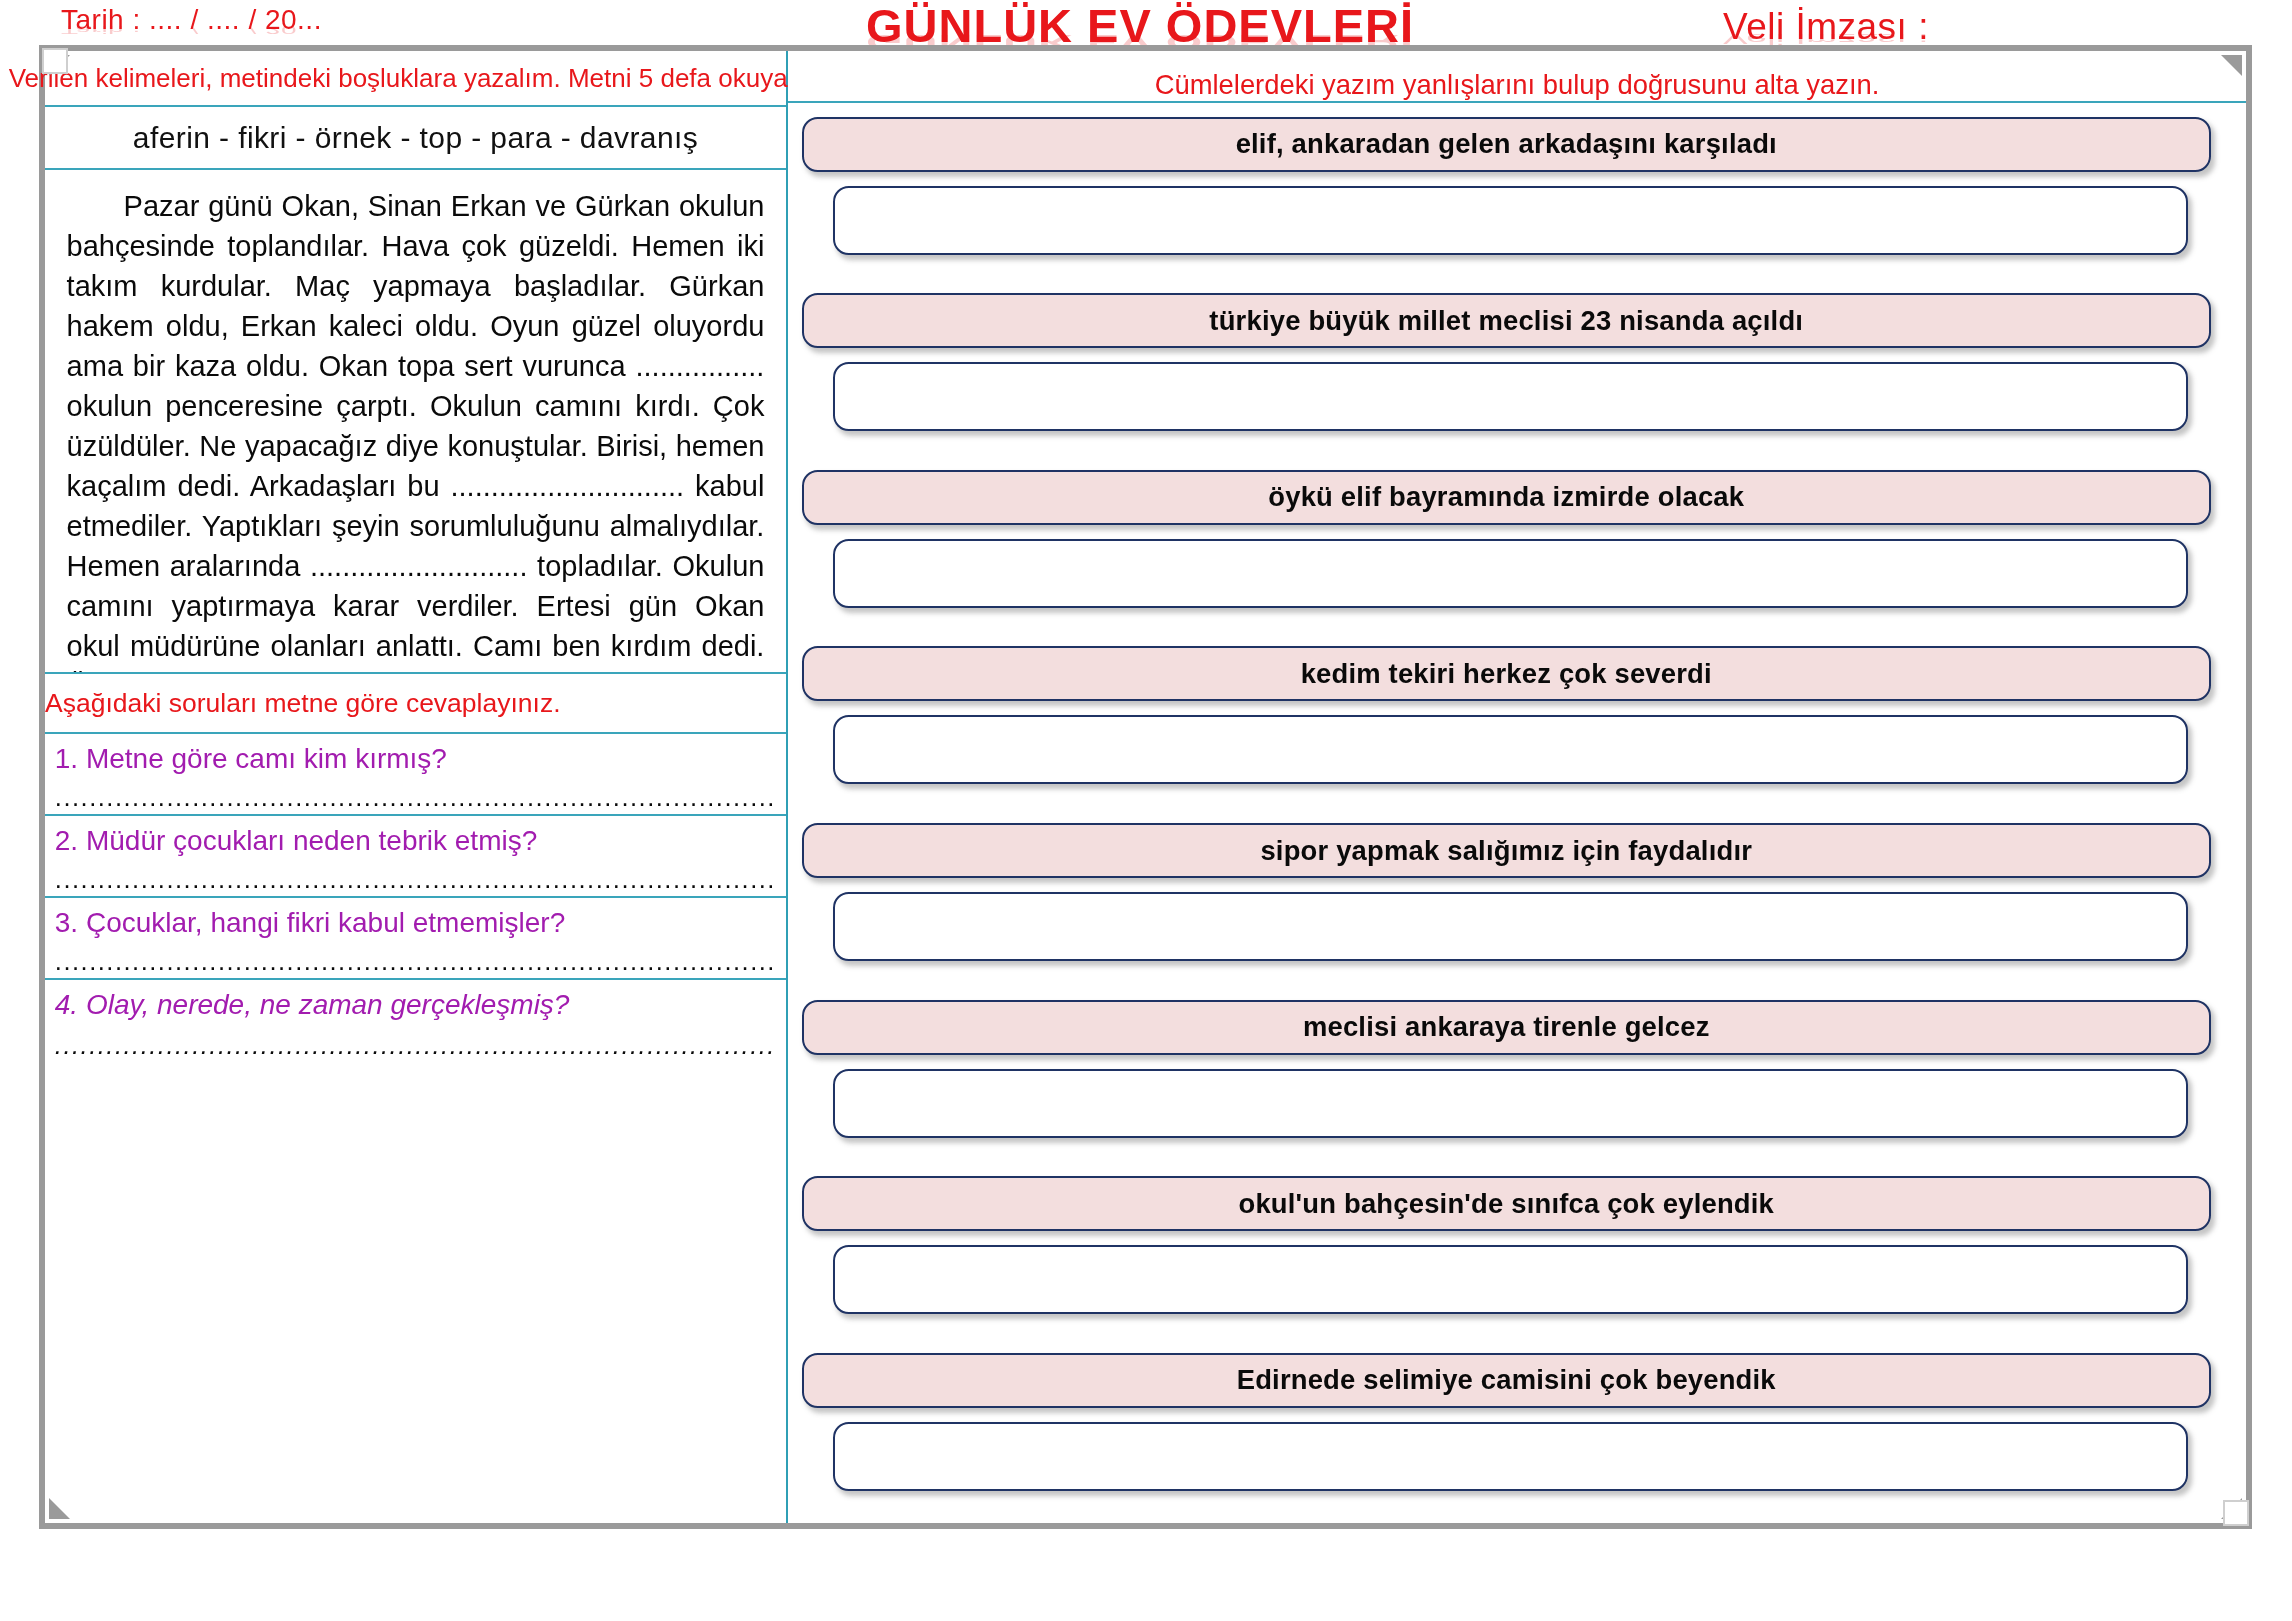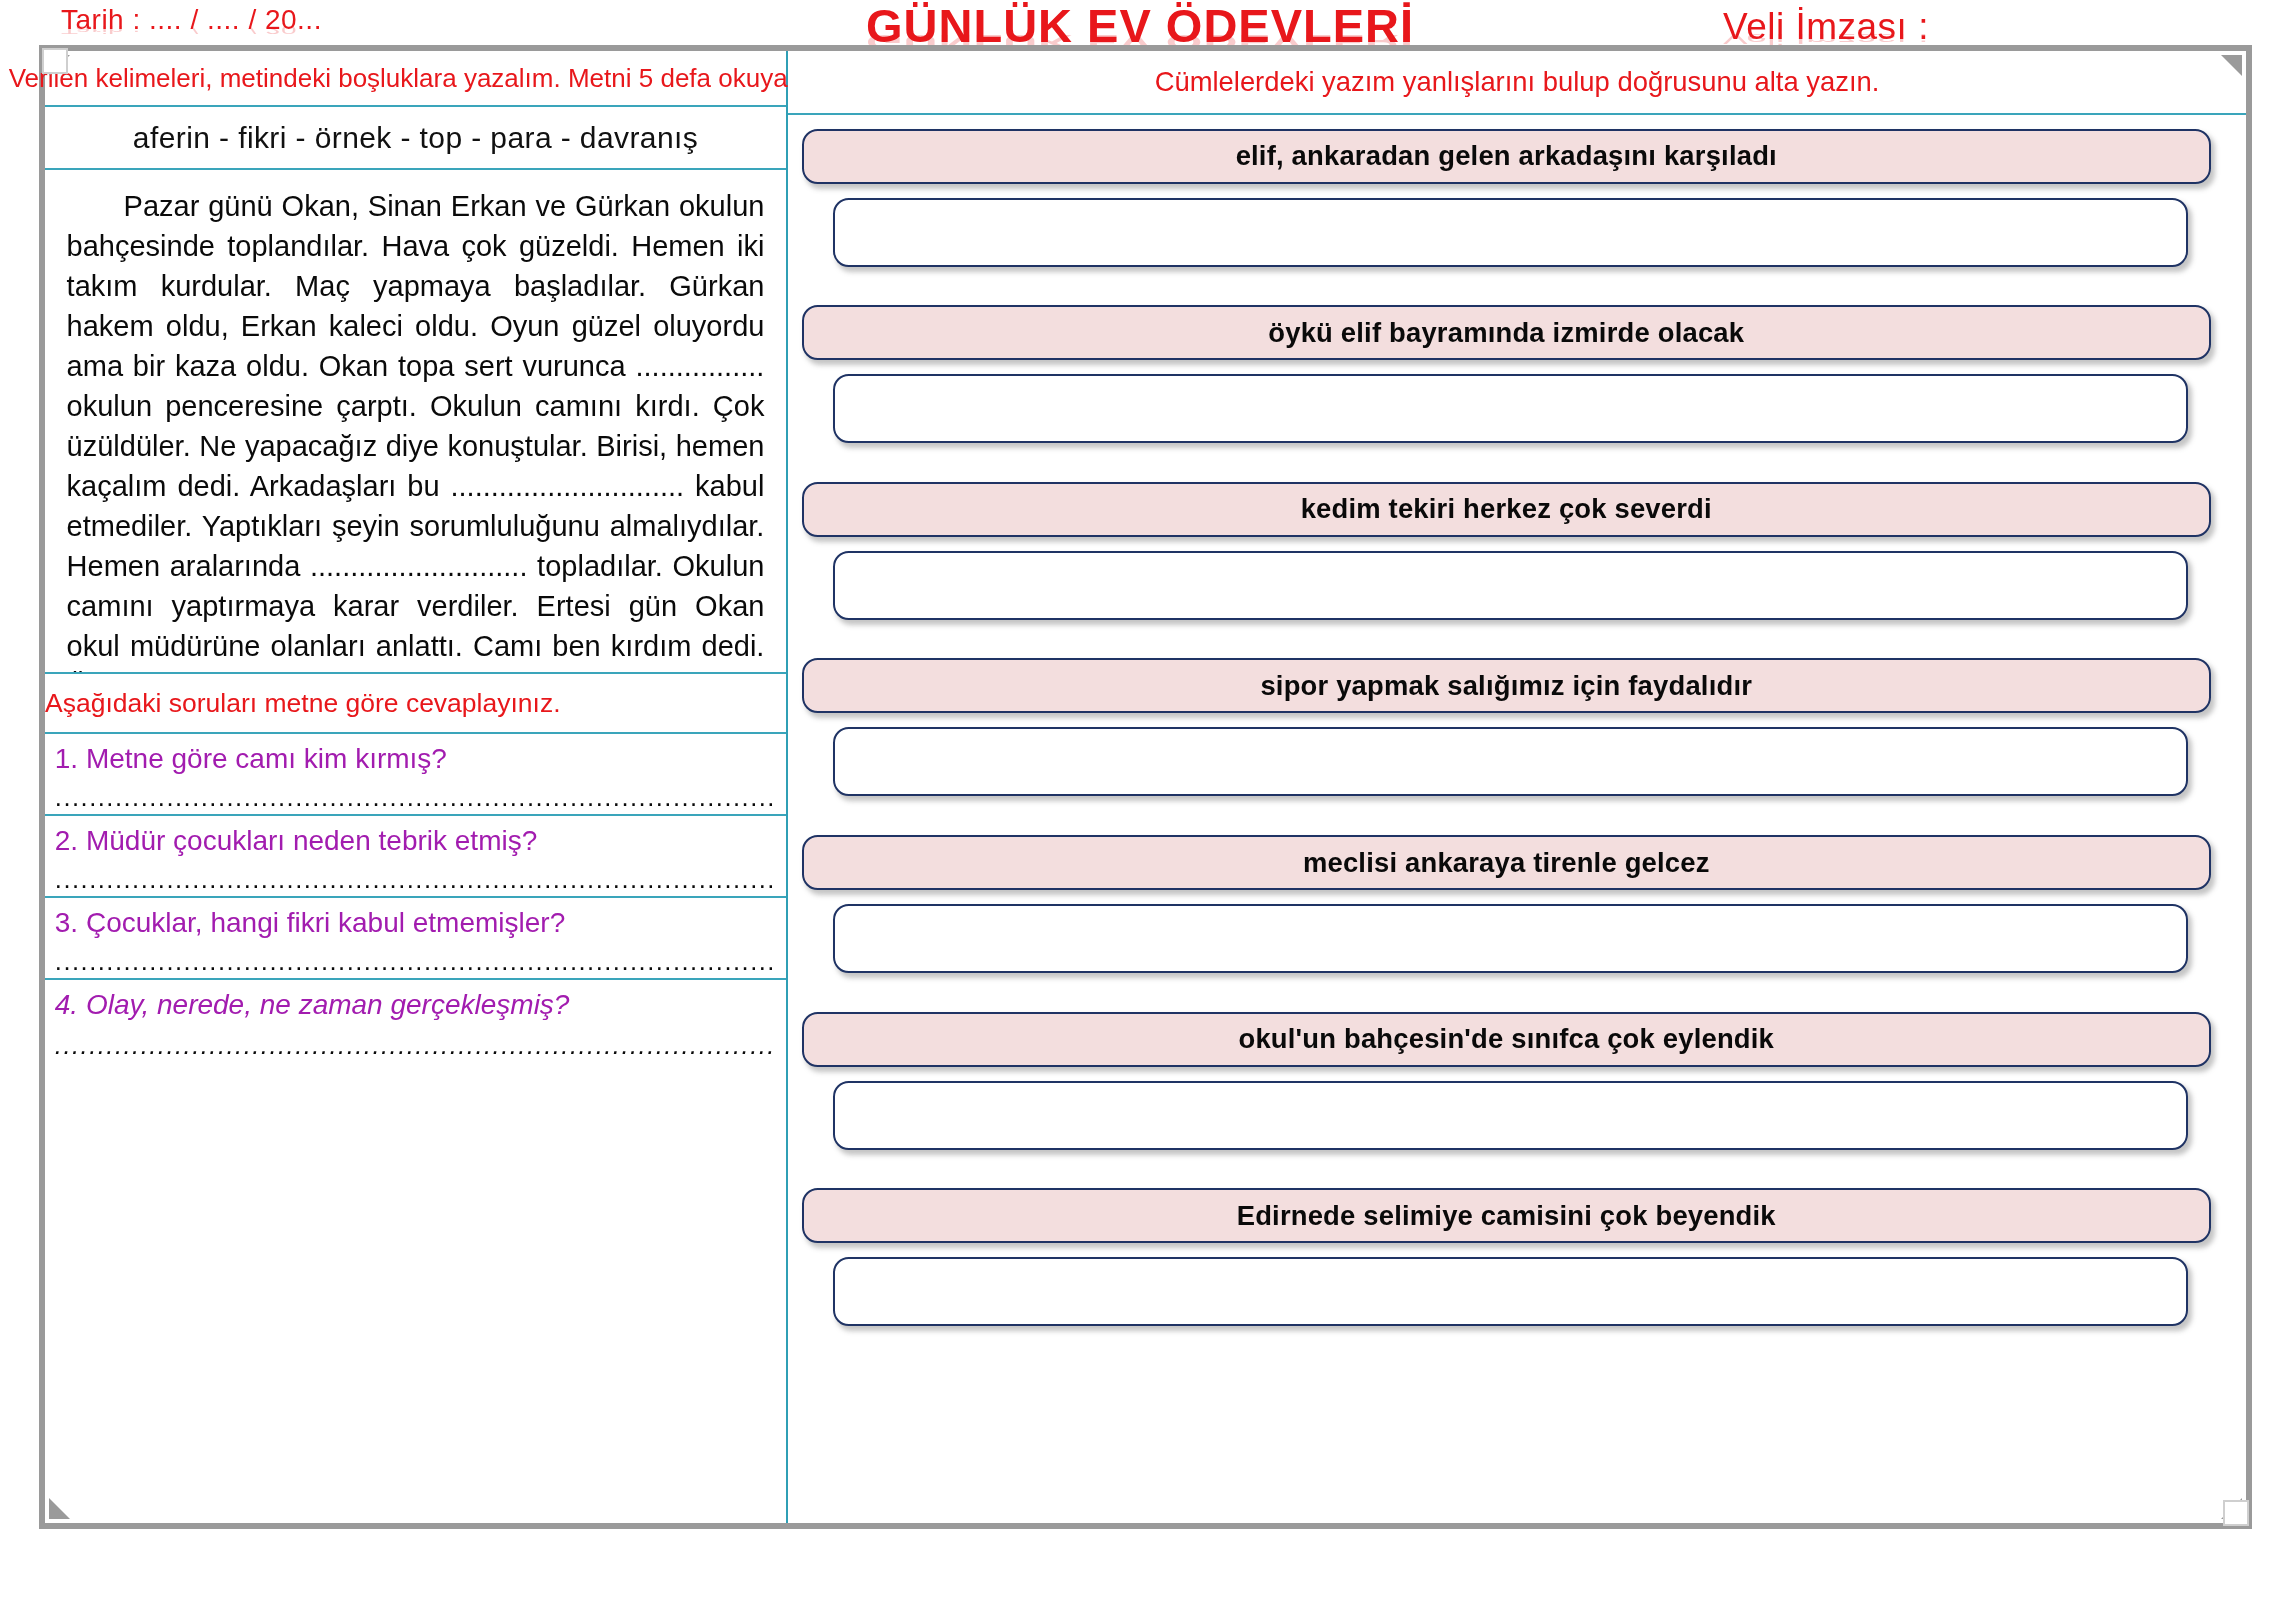--- a/index.html
+++ b/index.html
@@ -202,23 +202,23 @@
 
   
   .col-right {
     flex: 1;
     box-sizing: border-box;
     display: flex;
     flex-direction: column;
     background: #fff;
   }
   .right-instr {
-    height: 64px;
-    display: flex;
-    align-items: center;
+    height: 52px;
+    display: flex;
+    align-items: flex-end;
     justify-content: center;
     border-bottom: 2.9px solid #3aa5bb;
     box-sizing: border-box;
   }
   .right-instr span {
     color: #E8171B;
     font-family: "Liberation Sans", sans-serif;
     font-size: 27.4px;
     white-space: nowrap;
   }
@@ -341,20 +341,26 @@
 
       <div class="cards">
 
         <div class="card-group">
           <div class="card-sentence">
             <span>elif, ankaradan gelen arkadaşını karşıladı</span>
           </div>
           <div class="card-answer"></div>
         </div>
 
+        <div class="card-group">
+          <div class="card-sentence">
+            <span>türkiye büyük millet meclisi 23 nisanda açıldı</span>
+          </div>
+          <div class="card-answer"></div>
+        </div>
 
         <div class="card-group">
           <div class="card-sentence">
             <span>öykü elif bayramında izmirde olacak</span>
           </div>
           <div class="card-answer"></div>
         </div>
 
         <div class="card-group">
           <div class="card-sentence">

